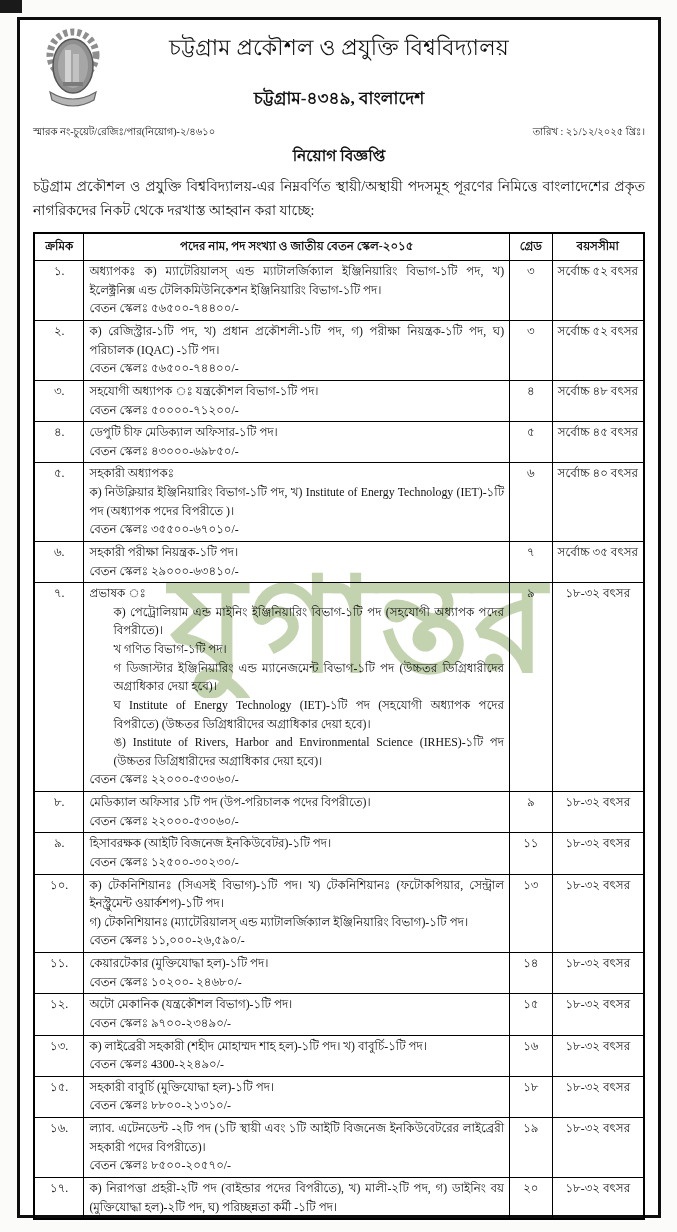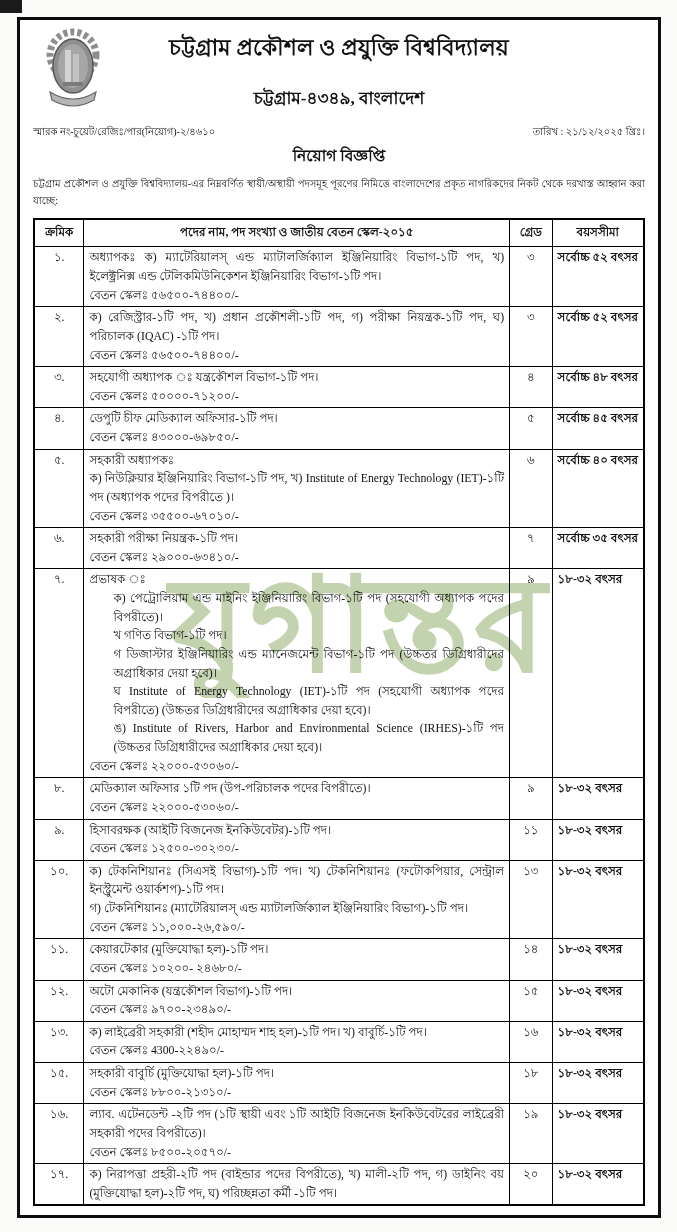--- a/index.html
+++ b/index.html
@@ -22,31 +22,31 @@
   .watermark{
     position:absolute;left:60px;top:538px;width:560px;height:140px;
     font-size:132px;font-weight:bold;line-height:1.05;
     color:#4d7c0f;opacity:.33;letter-spacing:4px;
     text-align:center;white-space:nowrap;overflow:hidden;
     pointer-events:none;z-index:0;
   }
   .content{position:relative;z-index:1;}
   .header{position:relative;text-align:center;padding-top:4px;min-height:86px;}
   .logo{position:absolute;left:10px;top:2px;width:60px;height:84px;}
-  .uni-title{font-size:22px;font-weight:bold;letter-spacing:.2px;}
+  .uni-title{font-size:22px;font-weight:normal;letter-spacing:.2px;}
   .uni-addr{font-size:17px;font-weight:bold;margin-top:18px;}
   .memo-row{display:flex;justify-content:space-between;font-size:10px;margin-top:8px;}
   .notice-title{text-align:center;font-size:15.5px;font-weight:bold;margin:3px 0 5px;}
-  .intro{font-size:10px;line-height:1.72;text-align:justify;margin:2px 0 9px;}
+  .intro{font-size:14px;line-height:1.72;text-align:justify;margin:2px 0 9px;}
   table.positions{width:100%;border-collapse:collapse;border:2px solid #000;font-size:11.8px;}
   table.positions th,table.positions td{border:1px solid #000;vertical-align:top;padding:1px 5px 2px;}
   table.positions th{font-weight:bold;text-align:center;padding:3px 3px;}
   td.sl{text-align:center;}
   td.grade{text-align:center;}
-  td.age{text-align:left;white-space:nowrap;padding-left:2px;padding-right:2px;font-weight:bold;}
+  td.age{text-align:center;white-space:nowrap;padding-left:2px;padding-right:2px;}
   td.desc{padding-left:7px;}
   .line{line-height:1.58;text-align:justify;}
   .line.indent{padding-left:24px;}
 </style>
 </head>
 <body>
 
 <div class="scan-artifact"></div>
 
 <div class="page">

